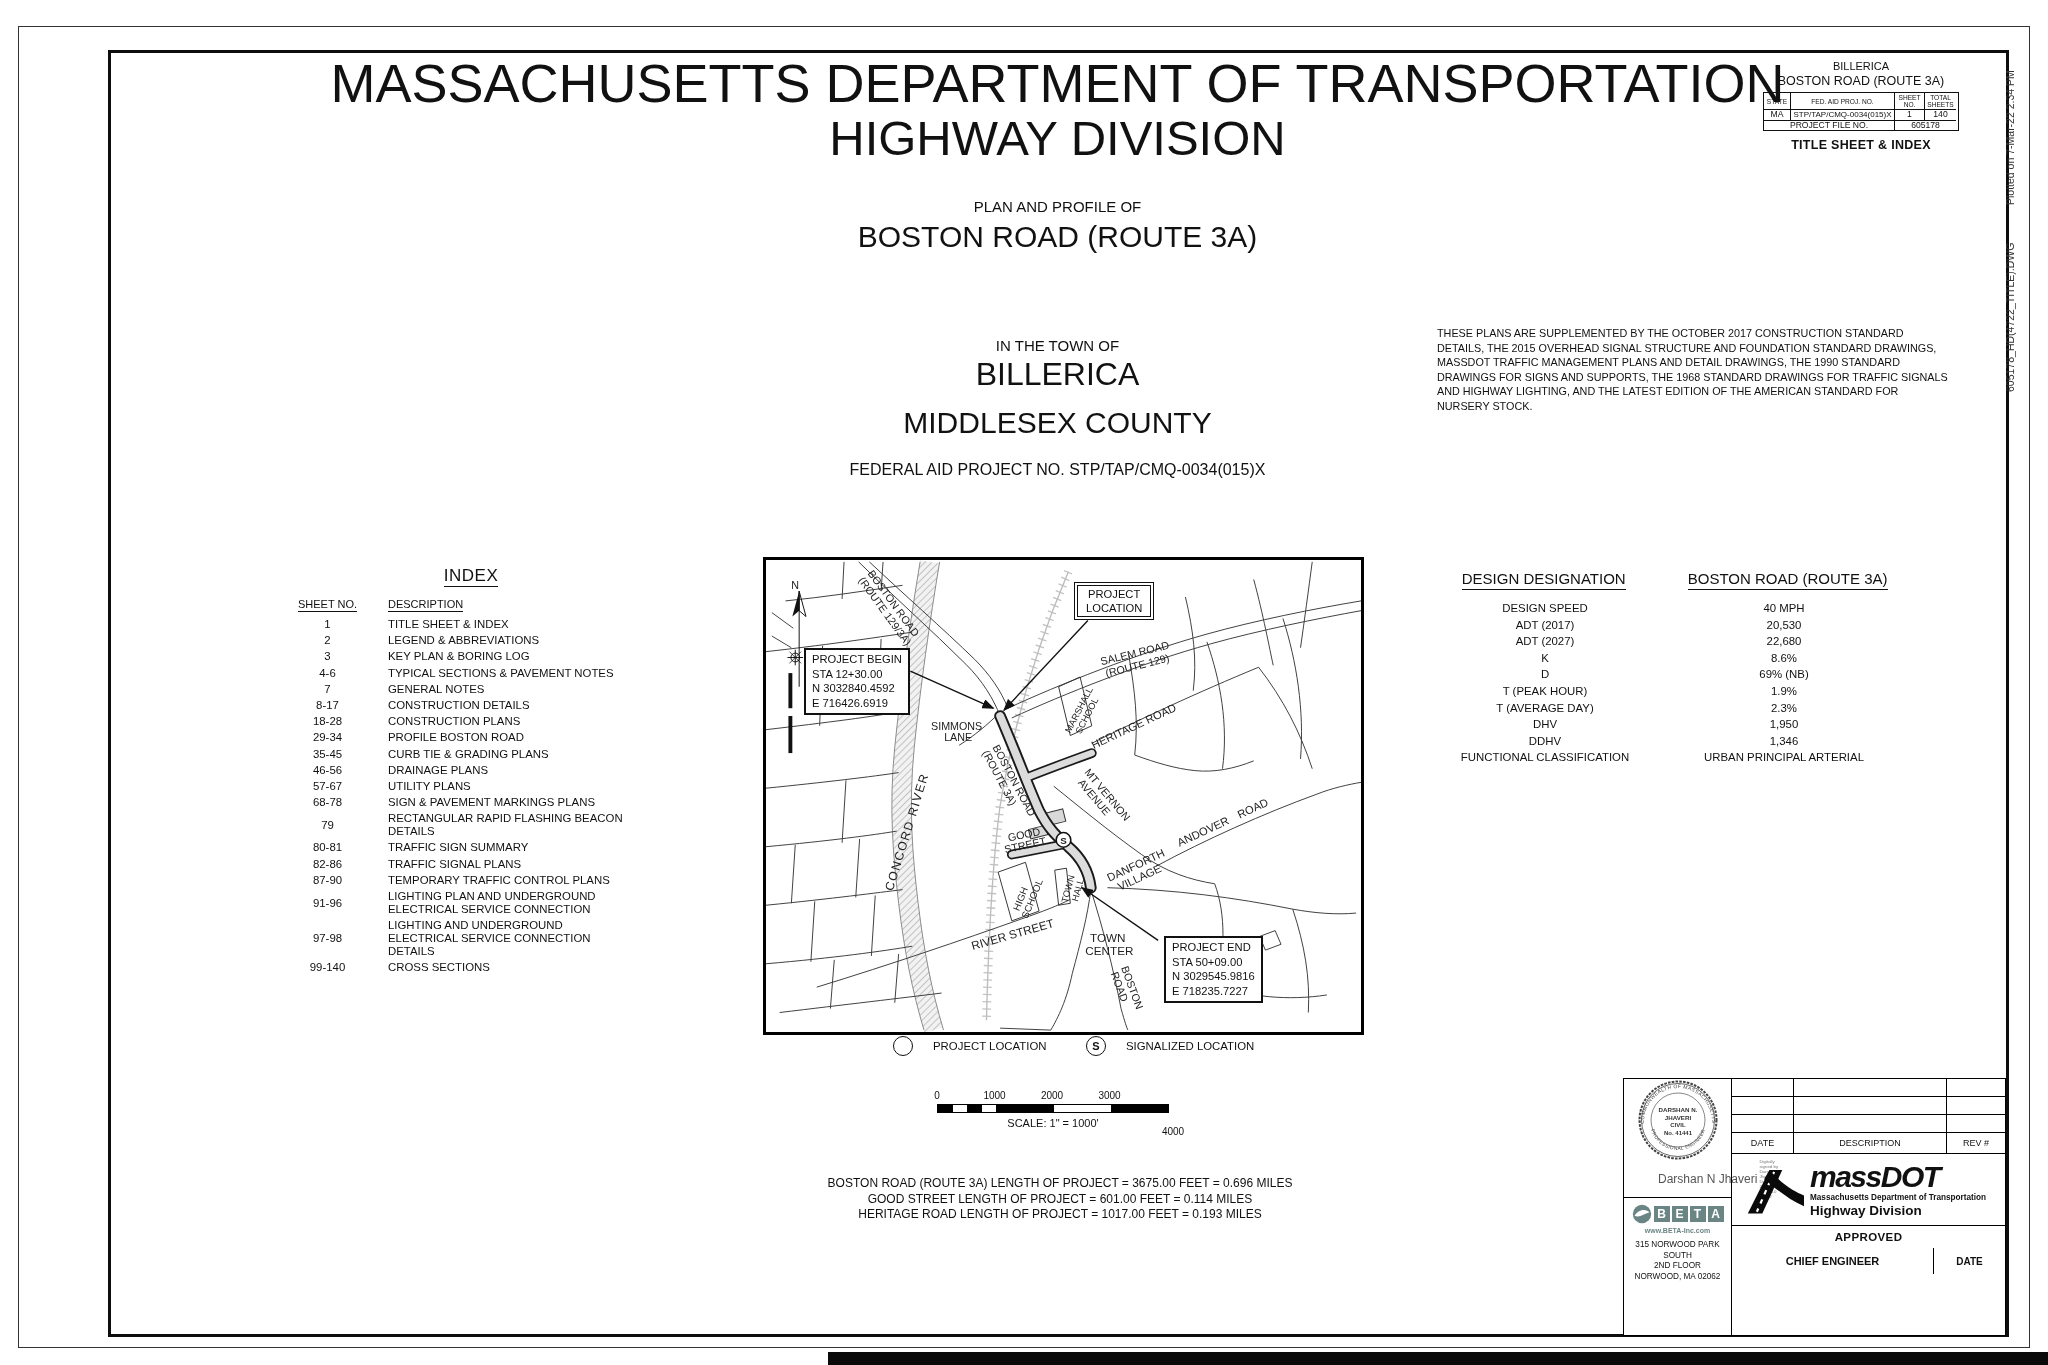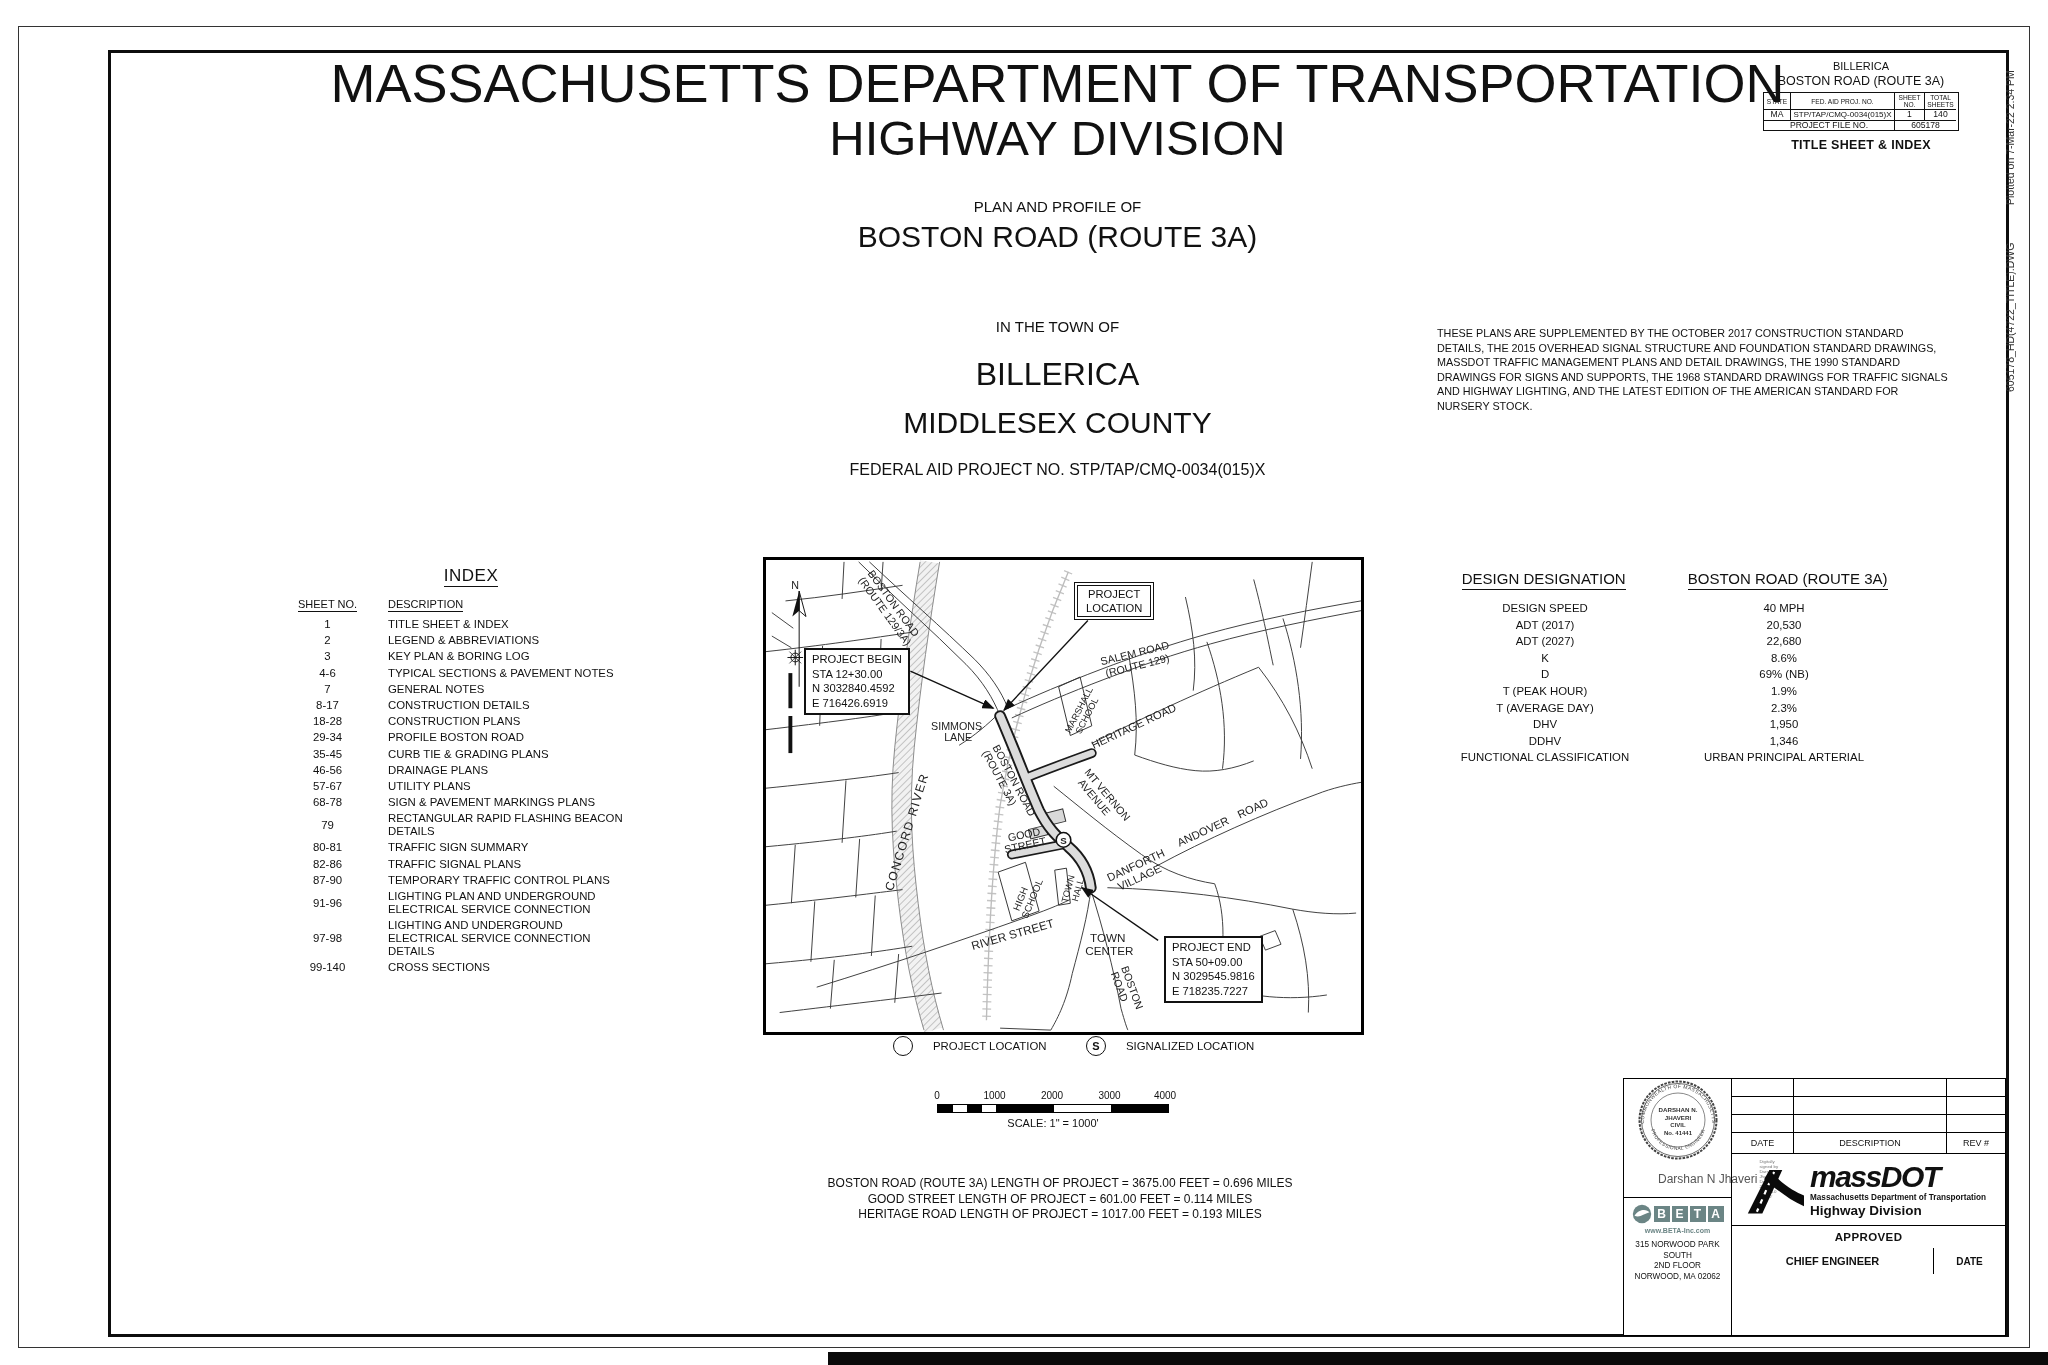--- a/index.html
+++ b/index.html
@@ -6,21 +6,21 @@
   .page{position:relative;width:2048px;height:1365px;background:#ffffff;font-family:"Liberation Sans",sans-serif;color:#111;overflow:hidden;}
   .abs{position:absolute;}
   .outer-border{left:18px;top:26px;width:2010px;height:1320px;border:1px solid #333;}
   .frame{left:108px;top:50px;width:1895px;height:1281px;border:3px solid #0d0d0d;}
   
   .hdr{left:110px;width:1895px;text-align:center;white-space:nowrap;}
   .t1{top:52px;font-size:54px;letter-spacing:0px;}
   .t2{top:110px;font-size:49px;}
   .t3{top:198px;font-size:15px;}
   .t4{top:220px;font-size:30px;}
-  .t5{top:318px;font-size:15px;}
+  .t5{top:337px;font-size:15px;}
   .t6{top:356px;font-size:32px;}
   .t7{top:406px;font-size:30px;}
   .t8{top:461px;font-size:16px;}
   
   .corner{left:1763px;top:60px;width:196px;text-align:center;font-size:11px;}
   .corner .cb-road{font-size:12.5px;margin-top:2px;}
   .cb-table{margin-top:4px;border:1.5px solid #111;display:grid;grid-template-columns:27px 104px 30px 31px;font-size:6.6px;line-height:7.2px;}
   .cb-table>div{border-right:1px solid #111;border-bottom:1px solid #111;display:flex;align-items:center;justify-content:center;padding:1px 0;white-space:pre-line;}
   .cb-table>div:nth-child(4n){border-right:none;}
   .cb-val{font-size:8.6px;}
@@ -490,21 +490,21 @@
         </div>
       </div>
   </div>
 
   <div class="abs scale">
     <div class="sc-ticks" id="scale-ticks">
         <span style="left: 0px;">0</span>
         <span style="left: 57.5px;">1000</span>
         <span style="left: 115px;">2000</span>
         <span style="left: 172.5px;">3000</span>
-        <span style="left: 228px;">4000</span>
+        <span style="left: 236px; margin-top: 36px;">4000</span>
       </div>
     <div class="sc-bar">
       <div style="width:14.375px;background:#000"></div>
       <div style="width:14.375px;background:#fff"></div>
       <div style="width:14.375px;background:#000"></div>
       <div style="width:14.375px;background:#fff"></div>
       <div style="width:57.5px;background:#000"></div>
       <div style="width:57.5px;background:#fff"></div>
       <div style="width:57.5px;background:#000"></div>
     </div>

